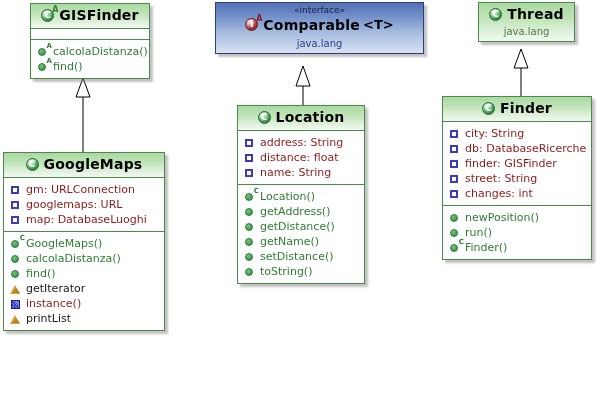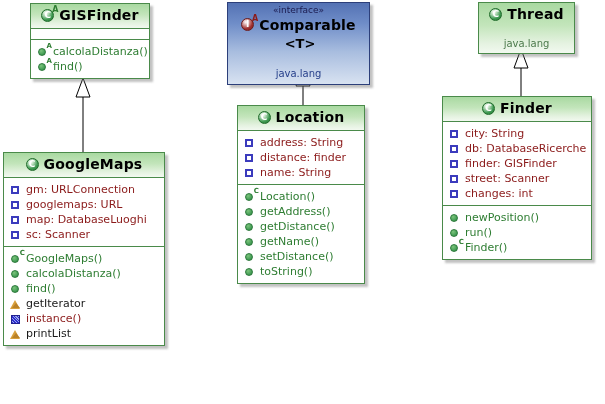--- a/index.html
+++ b/index.html
@@ -45,21 +45,21 @@
     font-size:9px;color:#1b1b4f;display:block;margin-bottom:0px;
     font-family:"DejaVu Sans","Liberation Sans",sans-serif;
   }
   .cname{
     font-size:14px;font-weight:bold;color:#000000;
     display:inline-block;vertical-align:middle;
     letter-spacing:.2px;
   }
   .generic{font-size:13px;font-weight:bold;color:#000;margin-left:3px;}
   .pkg{
-    display:block;font-size:10px;color:#4c7a4c;margin-top:16px;font-weight:normal;
+    display:block;font-size:10px;color:#4c7a4c;margin-top:4px;font-weight:normal;
   }
   .pkg.blue{color:#27408b;}
 
   
   .comp{
     padding:4px 4px 4px 6px;
     border-bottom:1px solid #4a8a4a;
   }
   .comp:last-child{border-bottom:none;}
   .comp.empty{height:10px;padding:0;}
@@ -209,24 +209,20 @@
         <span class="lbl">gm: URLConnection</span>
       </div>
       <div class="row attr">
         <span class="ico ico-attr"></span>
         <span class="lbl">googlemaps: URL</span>
       </div>
       <div class="row attr">
         <span class="ico ico-attr"></span>
         <span class="lbl">map: DatabaseLuoghi</span>
       </div>
-      <div class="row attr">
-        <span class="ico ico-attr"></span>
-        <span class="lbl">sc: Scanner</span>
-      </div>
     </div>
     <div class="comp">
       <div class="row meth">
         <span class="ico ico-meth">
           <span class="sup">C</span>
         </span>
         <span class="lbl">GoogleMaps()</span>
       </div>
       <div class="row meth">
         <span class="ico ico-meth"></span>
@@ -244,21 +240,21 @@
         <span class="ico ico-priv"></span>
         <span class="lbl">instance()</span>
       </div>
       <div class="row meth dark">
         <span class="ico ico-prot"></span>
         <span class="lbl">printList</span>
       </div>
     </div>
   </div>
 
-  <div class="umlbox iface" style="left:227px;top:2px;width:143px;">
+  <div class="umlbox iface" style="left:215px;top:2px;width:209px;">
     <div class="hdr-iface">
       <span class="stereo">«interface»</span>
       <span class="hico">
         <span class="disc iface"></span>
         <span class="glyph">I</span>
         <span class="asup red">A</span>
       </span><span class="cname">Comparable</span><span class="generic">&lt;T&gt;</span>
       <span class="pkg blue">java.lang</span>
     </div>
   </div>
@@ -270,21 +266,21 @@
         <span class="glyph">C</span>
       </span><span class="cname">Location</span>
     </div>
     <div class="comp">
       <div class="row attr">
         <span class="ico ico-attr"></span>
         <span class="lbl">address: String</span>
       </div>
       <div class="row attr">
         <span class="ico ico-attr"></span>
-        <span class="lbl">distance: finder</span>
+        <span class="lbl">distance: float</span>
       </div>
       <div class="row attr">
         <span class="ico ico-attr"></span>
         <span class="lbl">name: String</span>
       </div>
     </div>
     <div class="comp">
       <div class="row meth">
         <span class="ico ico-meth">
           <span class="sup">C</span>
@@ -339,21 +335,21 @@
       <div class="row attr">
         <span class="ico ico-attr"></span>
         <span class="lbl">db: DatabaseRicerche</span>
       </div>
       <div class="row attr">
         <span class="ico ico-attr"></span>
         <span class="lbl">finder: GISFinder</span>
       </div>
       <div class="row attr">
         <span class="ico ico-attr"></span>
-        <span class="lbl">street: Scanner</span>
+        <span class="lbl">street: String</span>
       </div>
       <div class="row attr">
         <span class="ico ico-attr"></span>
         <span class="lbl">changes: int</span>
       </div>
     </div>
     <div class="comp">
       <div class="row meth">
         <span class="ico ico-meth"></span>
         <span class="lbl">newPosition()</span>

